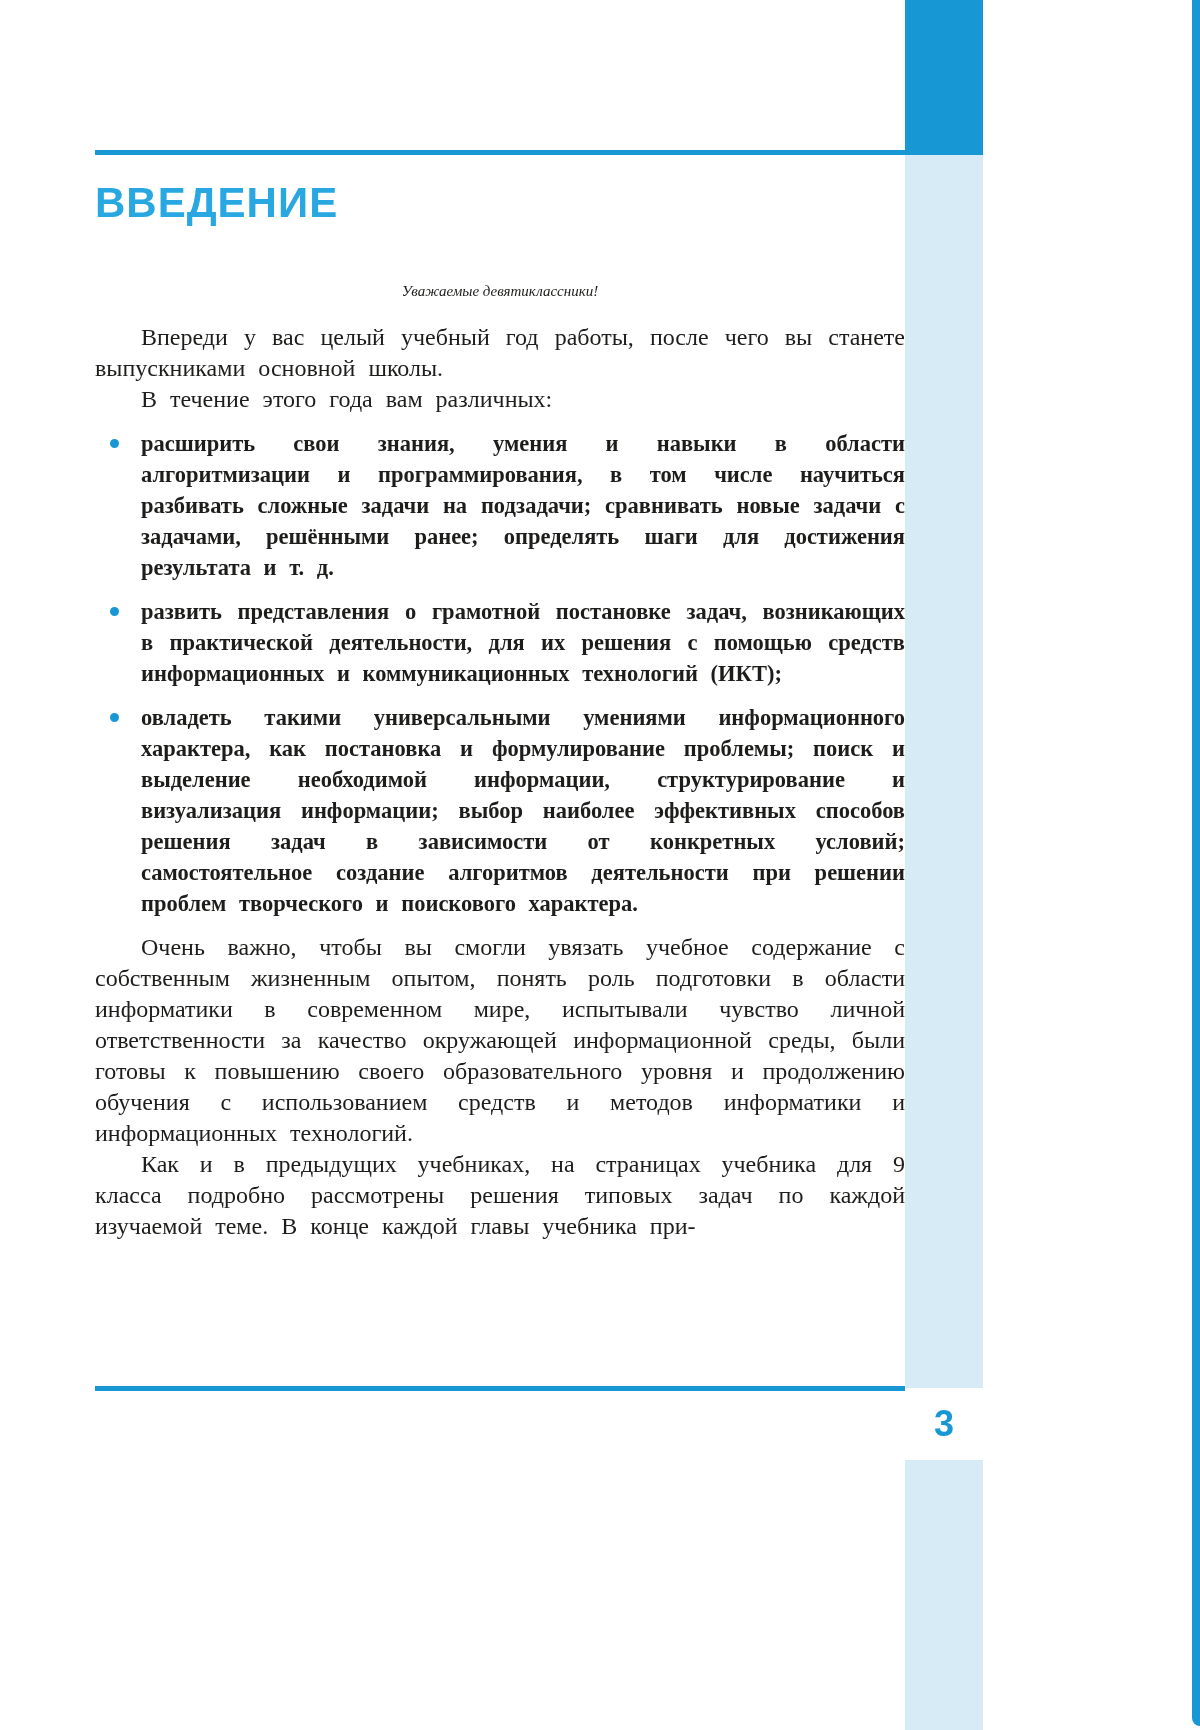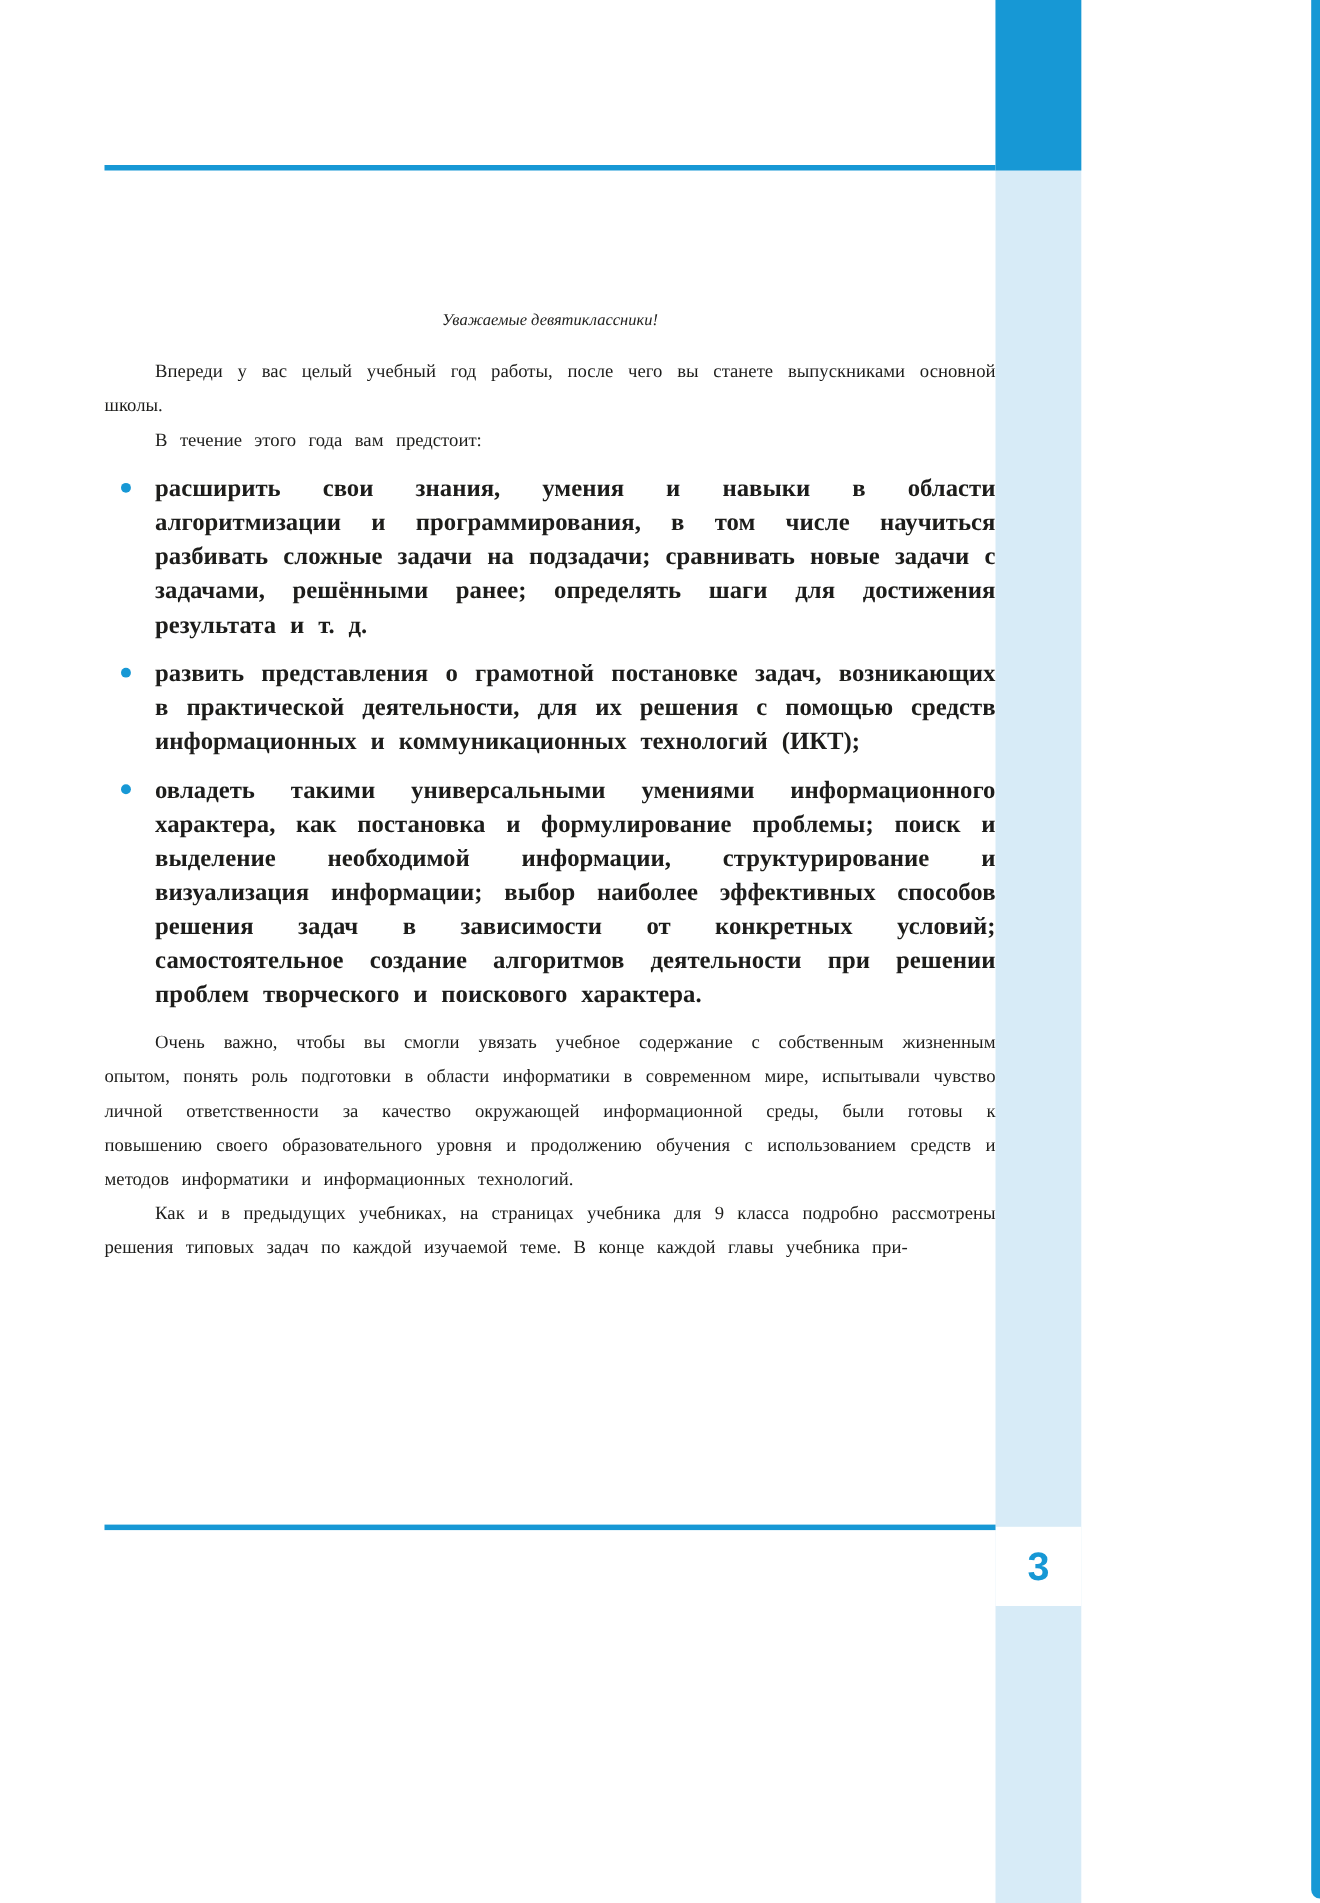--- a/index.html
+++ b/index.html
@@ -102,21 +102,21 @@
   .salutation {
     margin: 0 0 16px 0;
     text-align: center;
     font-style: italic;
     font-size: 15px;
     line-height: 30px;
   }
 
   .para {
     margin: 0;
-    font-size: 17px;
+    font-size: 24px;
     line-height: 31px;
     text-align: justify;
     word-spacing: 7px;
   }
   .indent { text-indent: 46px; }
   .closing-first { margin-top: 0; }
 
   .bullet-list {
     list-style: none;
     margin: 6px 0 2px 0;
@@ -152,26 +152,27 @@
     <div class="pagenum-box">
       <span class="pagenum">3</span>
     </div>
   </div>
 
   <div class="edge-line"></div>
 
   <div class="content">
     <div class="rule top-rule"></div>
 
+    <h1 class="chapter-title">ВВЕДЕНИЕ</h1>
 
     <div class="body-flow">
       <p class="salutation">Уважаемые девятиклассники!</p>
 
       <p class="para indent">Впереди у вас целый учебный год работы, после чего вы станете выпускниками основной школы.</p>
-      <p class="para indent">В течение этого года вам предстоит:</p>
+      <p class="para indent">В течение этого года вам различных:</p>
 
       <ul class="bullet-list">
         <li class="bullet-item">
           <span class="dot"></span>
           <span class="bullet-text">расширить свои знания, умения и навыки в области алгоритмизации и программирования, в том числе научиться разбивать сложные задачи на подзадачи; сравнивать новые задачи с задачами, решёнными ранее; определять шаги для достижения результата и т. д.</span>
         </li>
         <li class="bullet-item">
           <span class="dot"></span>
           <span class="bullet-text">развить представления о грамотной постановке задач, возникающих в практической деятельности, для их решения с помощью средств информационных и коммуникационных технологий (ИКТ);</span>
         </li>

